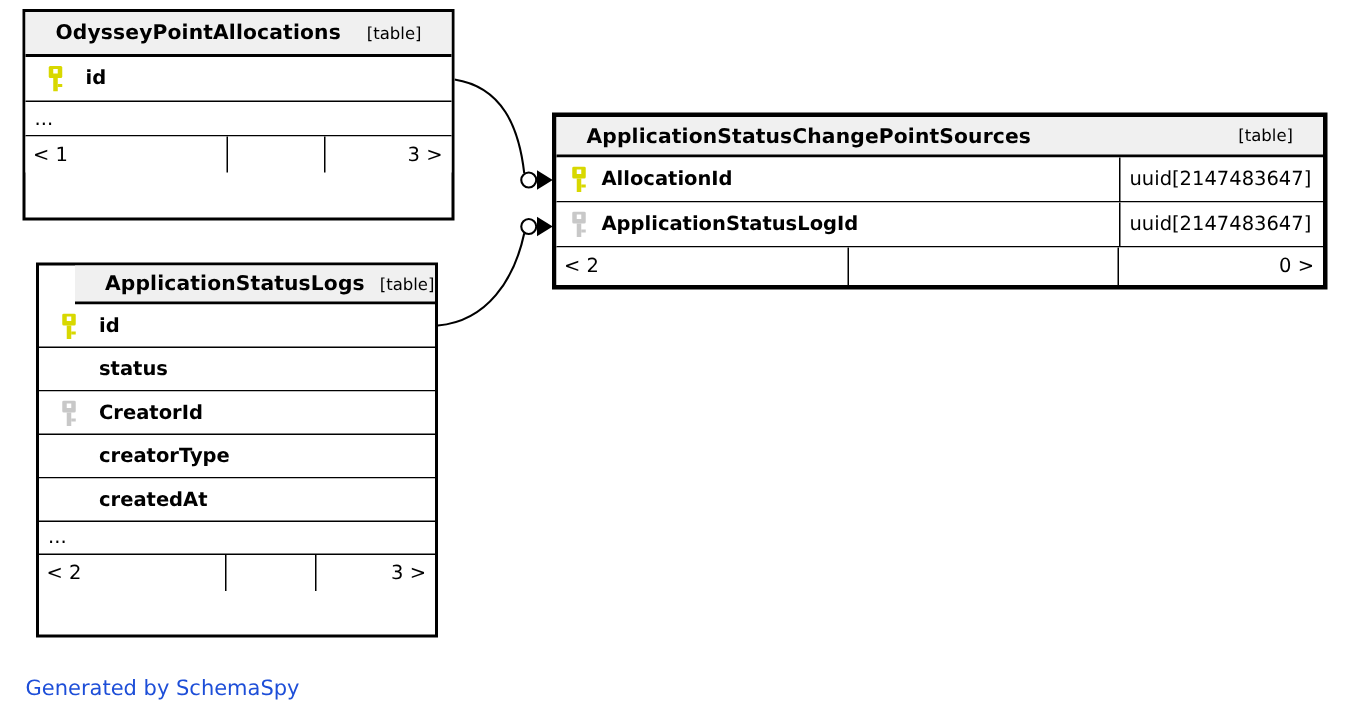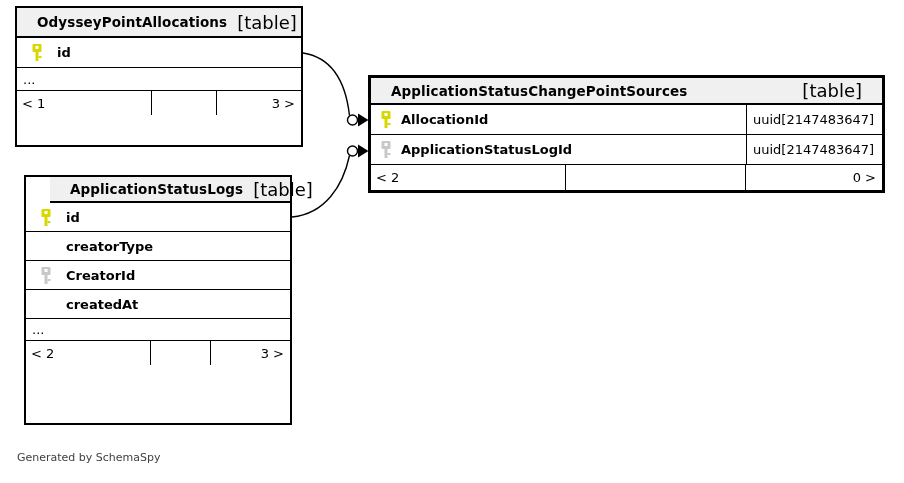--- a/index.html
+++ b/index.html
@@ -11,21 +11,21 @@
   .connector-layer { position:absolute; left:0; top:0; width:904px; height:483px; pointer-events:none; }
   .table-card {
     position:absolute; background:#ffffff; border:2px solid #000; box-sizing:border-box; z-index:2;
   }
   .table-card.emphasized { border-width:3px; }
   .t-header {
     display:flex; justify-content:space-between; align-items:center;
     background:#f0f0f0; border-bottom:2px solid #000; padding:0 20px; box-sizing:border-box;
   }
   .t-name { font-weight:bold; font-size:13.5px; letter-spacing:0.1px; white-space:nowrap; }
-  .t-tag  { font-size:18px; white-space:nowrap; padding-left:10px; }
+  .t-tag  { font-size:11px; white-space:nowrap; padding-left:10px; }
   .t-row {
     display:flex; align-items:center; border-bottom:1px solid #000; box-sizing:border-box;
     font-size:13px; background:#fff;
   }
   .icon-cell { width:40px; min-width:40px; display:flex; justify-content:center; align-items:center; }
   .icon-cell.narrow { width:30px; min-width:30px; }
   .col-name { white-space:nowrap;font-weight:bold; }
   .type-cell {
     margin-left:auto; width:136px; min-width:136px; align-self:stretch;
     display:flex; align-items:center; border-left:1px solid #000;
@@ -34,21 +34,21 @@
   .t-ellipsis {
     display:flex; align-items:center; border-bottom:1px solid #000; box-sizing:border-box;
     padding-left:6px; font-size:13px; background:#fff;
   }
   .t-footer { display:flex; font-size:13px; background:#fff; }
   .f-cell { box-sizing:border-box; display:flex; align-items:center; }
   .f-left  { padding-left:5px; }
   .f-mid   { border-left:1px solid #000; border-right:1px solid #000; }
   .f-right { flex:1; justify-content:flex-end; padding-right:6px; }
   .key-icon { display:inline-flex; }
-  .generated-note { position:absolute; left:17px; top:451px; font-size:11px; color:#404040; z-index:2; }
+  .generated-note { position:absolute; left:17px; top:451px; font-size:14px; color:#1d4ed8; z-index:2; }
 
   
   #tbl-odyssey { left:15px; top:6px; width:288px; height:141px; }
   #tbl-odyssey .t-header { height:30px; }
   #tbl-odyssey .t-row { height:30px; }
   #tbl-odyssey .t-ellipsis { height:23px; }
   #tbl-odyssey .t-footer { height:24px; }
   #tbl-odyssey .f-left { width:134px; }
   #tbl-odyssey .f-mid { width:66px; }
 
@@ -159,32 +159,36 @@
             <rect class="body" x="0.5" y="0" width="9" height="8" rx="1"></rect>
             <rect x="3.5" y="2" width="3" height="3" fill="#ffffff"></rect>
             <rect class="body" x="3.5" y="8" width="3" height="9"></rect>
             <rect class="body" x="6.5" y="12" width="3" height="2"></rect>
           </svg>
       </span>
       <span class="col-name">id</span>
     </div>
     <div class="t-row">
       <span class="icon-cell"></span>
+      <span class="col-name">status</span>
+    </div>
+    <div class="t-row">
+      <span class="icon-cell key-icon fk">
+        <svg width="10" height="17" viewBox="0 0 10 17">
+            <rect class="body" x="0.5" y="0" width="9" height="8" rx="1"></rect>
+            <rect x="3.5" y="2" width="3" height="3" fill="#ffffff"></rect>
+            <rect class="body" x="3.5" y="8" width="3" height="9"></rect>
+            <rect class="body" x="6.5" y="12" width="3" height="2"></rect>
+          </svg>
+      </span>
+      <span class="col-name">CreatorId</span>
+    </div>
+    <div class="t-row">
+      <span class="icon-cell"></span>
       <span class="col-name">creatorType</span>
-    </div>
-    <div class="t-row">
-      <span class="icon-cell key-icon fk">
-        <svg width="10" height="17" viewBox="0 0 10 17">
-            <rect class="body" x="0.5" y="0" width="9" height="8" rx="1"></rect>
-            <rect x="3.5" y="2" width="3" height="3" fill="#ffffff"></rect>
-            <rect class="body" x="3.5" y="8" width="3" height="9"></rect>
-            <rect class="body" x="6.5" y="12" width="3" height="2"></rect>
-          </svg>
-      </span>
-      <span class="col-name">CreatorId</span>
     </div>
     <div class="t-row">
       <span class="icon-cell"></span>
       <span class="col-name">createdAt</span>
     </div>
     <div class="t-ellipsis">...</div>
     <div class="t-footer">
       <span class="f-cell f-left">&lt; 2</span>
       <span class="f-cell f-mid"></span>
       <span class="f-cell f-right">3 &gt;</span>

